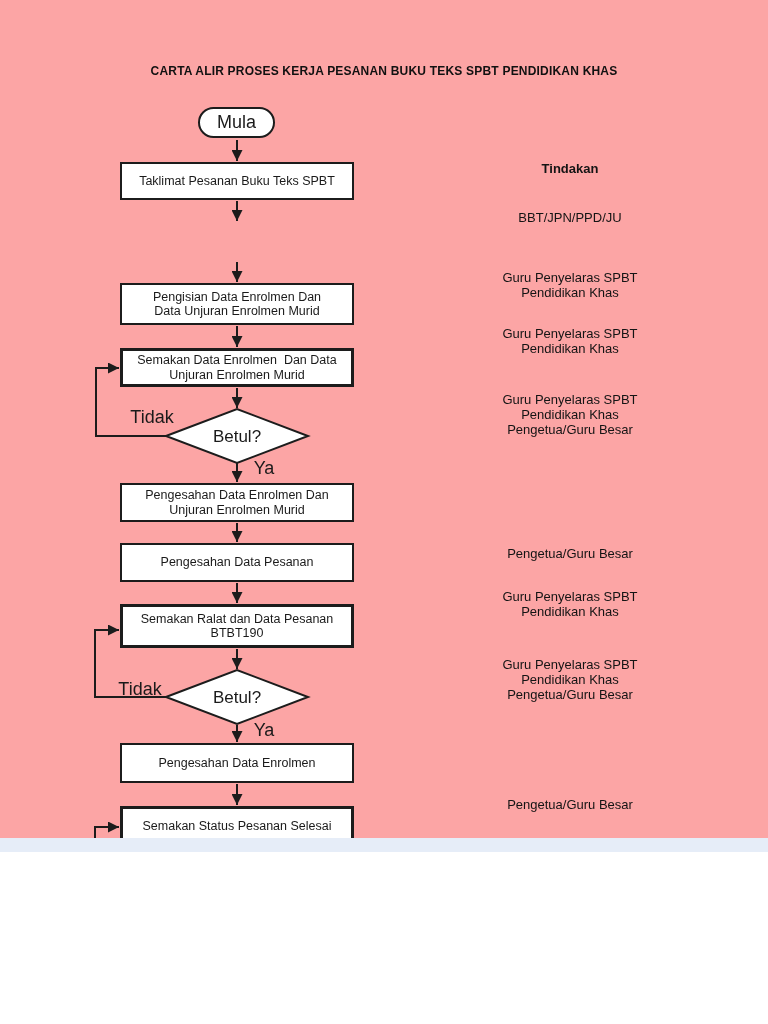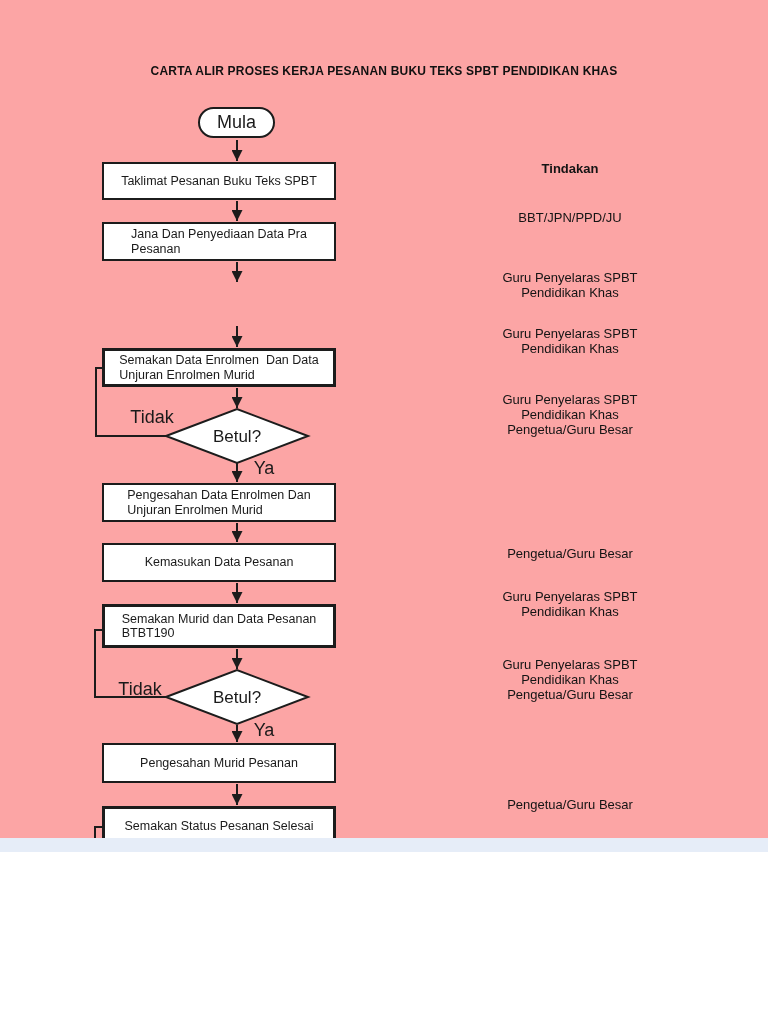--- a/index.html
+++ b/index.html
@@ -17,24 +17,24 @@
     text-align:center;font-size:12px;font-weight:bold;
     letter-spacing:.2px;color:#111;
   }
   .terminator{
     position:absolute;left:198px;top:107px;width:77px;height:31px;
     border:2px solid #1c1c1c;border-radius:16px;
     display:flex;align-items:center;justify-content:center;
     font-size:18px;box-sizing:border-box;background:#fff;
   }
   .step-box{
-    position:absolute;left:102px;width:234px;
+    position:absolute;left:120px;width:234px;
     border:2px solid #1c1c1c;box-sizing:border-box;background:#fff;
     display:flex;align-items:center;justify-content:center;
-    font-size:12.5px;line-height:14.5px;
+    text-align:center;font-size:12.5px;line-height:14.5px;
     white-space:pre-wrap;
   }
   .step-box.thick{border-width:3px;}
   .diamond-label{
     position:absolute;left:166px;width:142px;height:15px;
     display:flex;align-items:center;justify-content:center;
     font-size:17px;
   }
   .edge-label{
     position:absolute;height:15px;line-height:15px;
@@ -94,30 +94,30 @@
     </g>
   </svg>
 
   <div class="title">CARTA ALIR PROSES KERJA PESANAN BUKU TEKS SPBT PENDIDIKAN KHAS</div>
 
   <div class="action header" style="top:121px">Tindakan</div>
 
   <div class="terminator">Mula</div>
 
   <div class="step-box" style="top:162px;height:38px">Taklimat Pesanan Buku Teks SPBT</div>
-  <div class="step-box" style="top:222px;height:39px">Jana Dan Penyediaan Data Pra
-Pesanan</div>
+  <div class="step-box" style="top:283px;height:42px">Pengisian Data Enrolmen Dan
+Data Unjuran Enrolmen Murid</div>
   <div class="step-box thick" style="top:348px;height:39px">Semakan Data Enrolmen  Dan Data
 Unjuran Enrolmen Murid</div>
   <div class="step-box" style="top:483px;height:39px">Pengesahan Data Enrolmen Dan
 Unjuran Enrolmen Murid</div>
-  <div class="step-box" style="top:543px;height:39px">Kemasukan Data Pesanan</div>
-  <div class="step-box thick" style="top:604px;height:44px">Semakan Murid dan Data Pesanan
+  <div class="step-box" style="top:543px;height:39px">Pengesahan Data Pesanan</div>
+  <div class="step-box thick" style="top:604px;height:44px">Semakan Ralat dan Data Pesanan
 BTBT190</div>
-  <div class="step-box" style="top:743px;height:40px">Pengesahan Murid Pesanan</div>
+  <div class="step-box" style="top:743px;height:40px">Pengesahan Data Enrolmen</div>
   <div class="step-box thick" style="top:806px;height:41px">Semakan Status Pesanan Selesai</div>
 
   <div class="diamond-label" style="top:429px">Betul?</div>
   <div class="diamond-label" style="top:690px">Betul?</div>
   <div class="diamond-label" style="top:890px">Status?</div>
 
   <div class="edge-label" style="left:130px;top:410px;width:44px">Tidak</div>
   <div class="edge-label" style="left:248px;top:461px;width:32px">Ya</div>
   <div class="edge-label" style="left:118px;top:682px;width:44px">Tidak</div>
   <div class="edge-label" style="left:248px;top:723px;width:32px">Ya</div>

